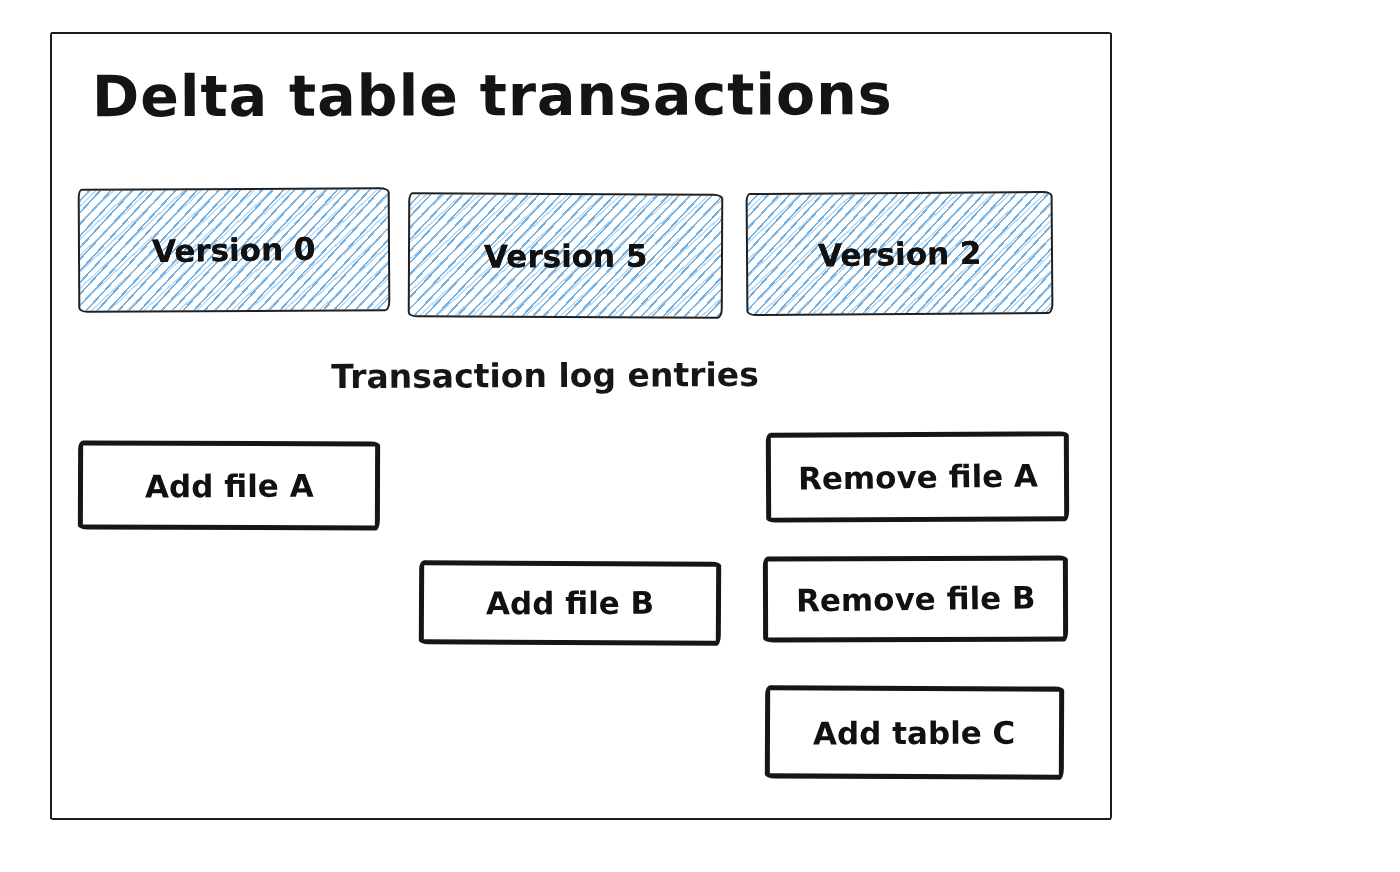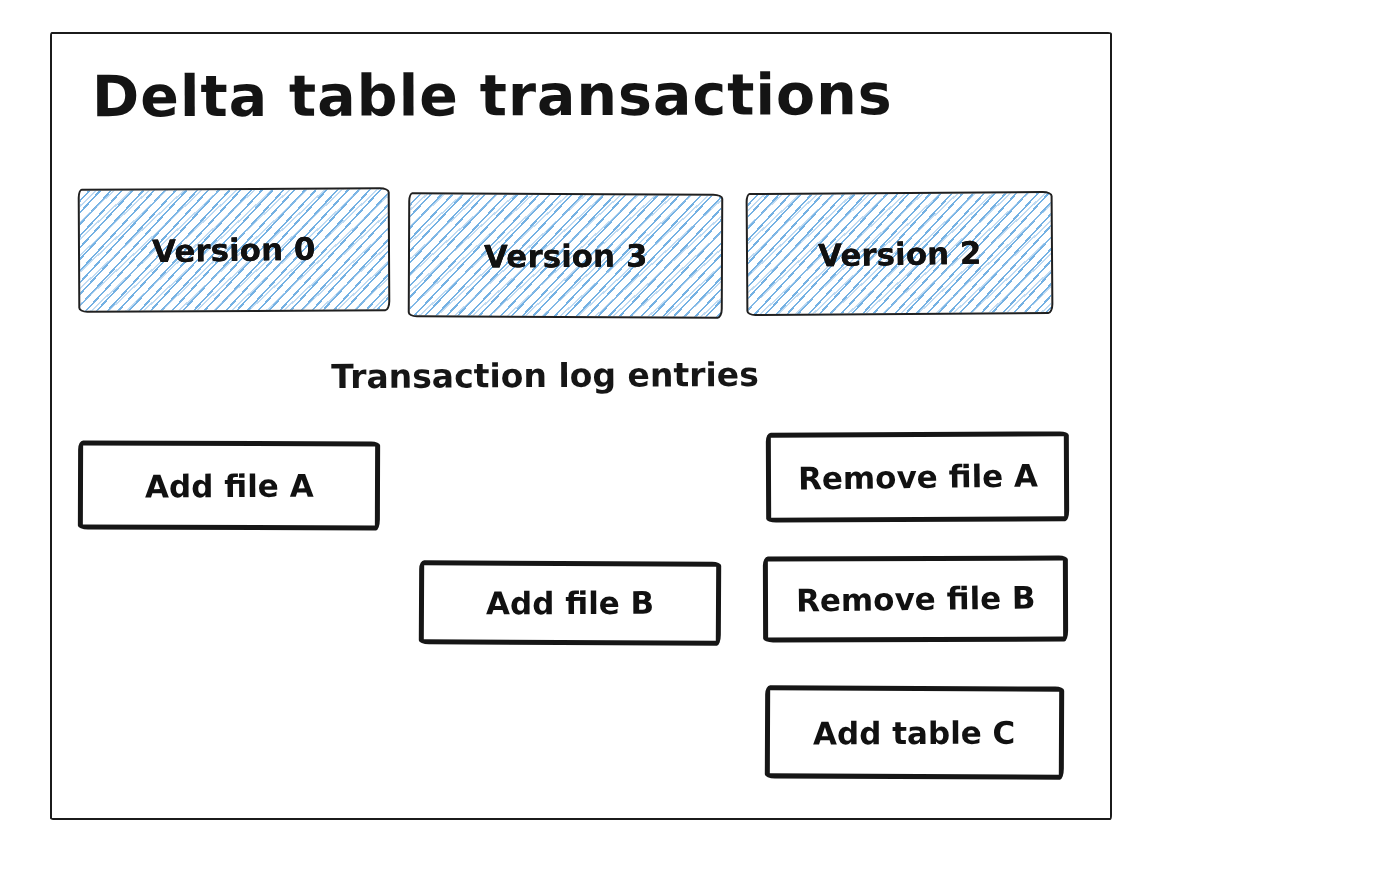--- a/index.html
+++ b/index.html
@@ -103,21 +103,21 @@
 
 <div class="canvas">
   <div class="frame"></div>
 
   <div class="title">Delta table transactions</div>
 
   <div class="version-box v0">
     <span class="label">Version 0</span>
   </div>
   <div class="version-box v1">
-    <span class="label">Version 3</span>
+    <span class="label">Version 5</span>
   </div>
   <div class="version-box v2">
     <span class="label">Version 2</span>
   </div>
 
   <div class="log-caption">Transaction log entries</div>
 
   <div class="entry-box e-add-a">
     <span class="label">Add file A</span>
   </div>

